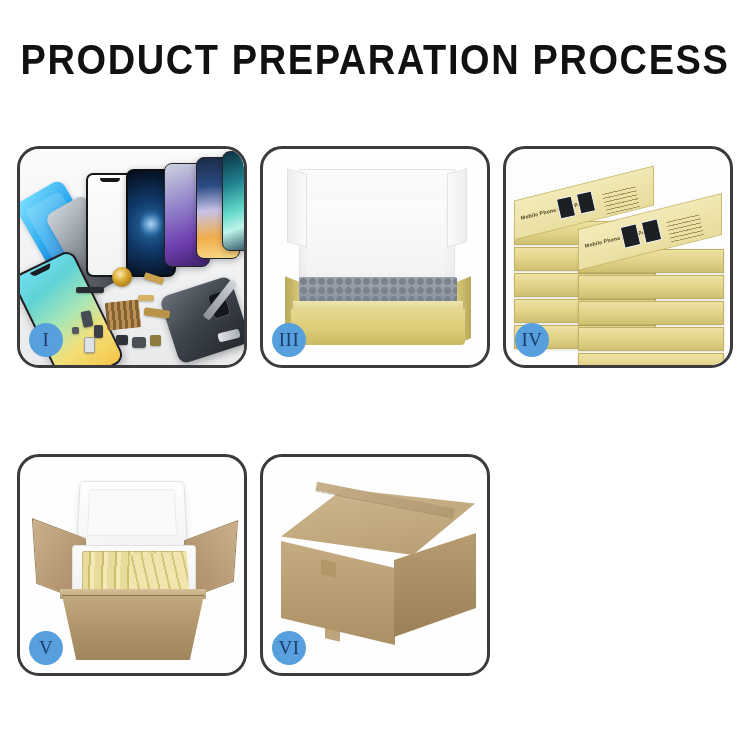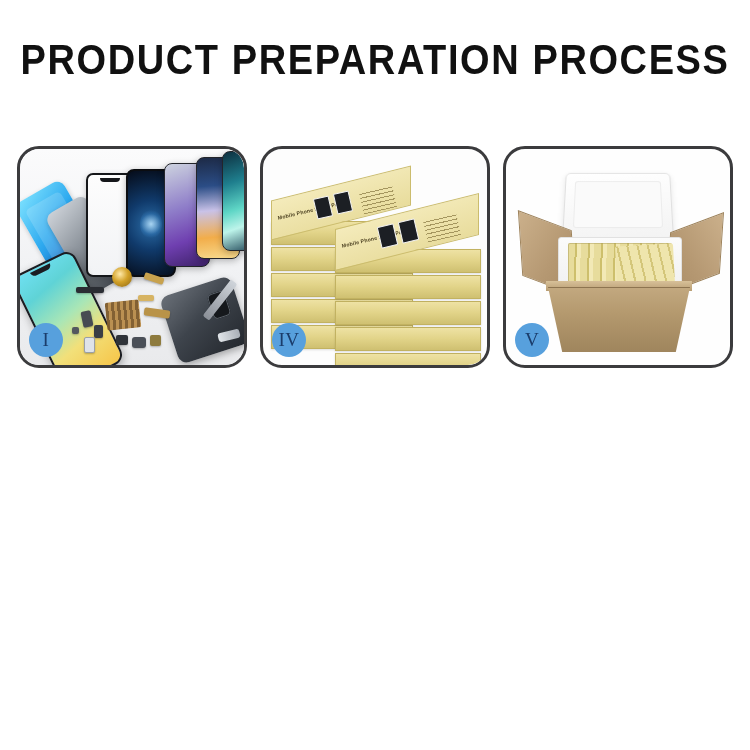--- a/index.html
+++ b/index.html
@@ -466,20 +466,34 @@
       <div class="sp i"></div>
       <div class="sp j"></div>
       <div class="sp k"></div>
       <div class="tool"></div>
       <div class="tool2"></div>
     </div>
     <div class="badge">I</div>
   </div>
 
 
+  <div class="panel p3">
+    <div class="panel-media">
+      <div class="lid-back"></div>
+      <div class="lid-flapL"></div>
+      <div class="lid-flapR"></div>
+      <div class="foamwhite"></div>
+      <div class="bubblelayer"></div>
+      <div class="box3-left"></div>
+      <div class="box3-right"></div>
+      <div class="box3-rim"></div>
+      <div class="box3-front"></div>
+    </div>
+    <div class="badge">III</div>
+  </div>
 
   <div class="panel p4">
     <div class="panel-media">
       <div class="stackbox" style="left:8px;  top:176px; width:140px; height:22px;"></div>
       <div class="stackbox" style="left:8px;  top:150px; width:140px; height:22px;"></div>
       <div class="stackbox" style="left:8px;  top:124px; width:140px; height:22px;"></div>
       <div class="stackbox" style="left:8px;  top:98px;  width:140px; height:22px;"></div>
       <div class="stackbox" style="left:8px;  top:72px;  width:140px; height:22px;"></div>
       <div class="stackTopA"></div>
       <div class="stackbox" style="left:72px; top:204px; width:144px; height:22px;"></div>
@@ -507,14 +521,25 @@
       <div class="flapR5"></div>
       <div class="foamtray"></div>
       <div class="bars"></div>
       <div class="bars2"></div>
       <div class="carton5-rim"></div>
       <div class="carton5"></div>
     </div>
     <div class="badge">V</div>
   </div>
 
+  <div class="panel p6">
+    <div class="panel-media">
+      <div class="c6-top"></div>
+      <div class="c6-tape"></div>
+      <div class="c6-left"></div>
+      <div class="c6-right"></div>
+      <div class="c6-tab t1"></div>
+      <div class="c6-tab t2"></div>
+    </div>
+    <div class="badge">VI</div>
+  </div>
 
 </div>
 
 </body></html>

